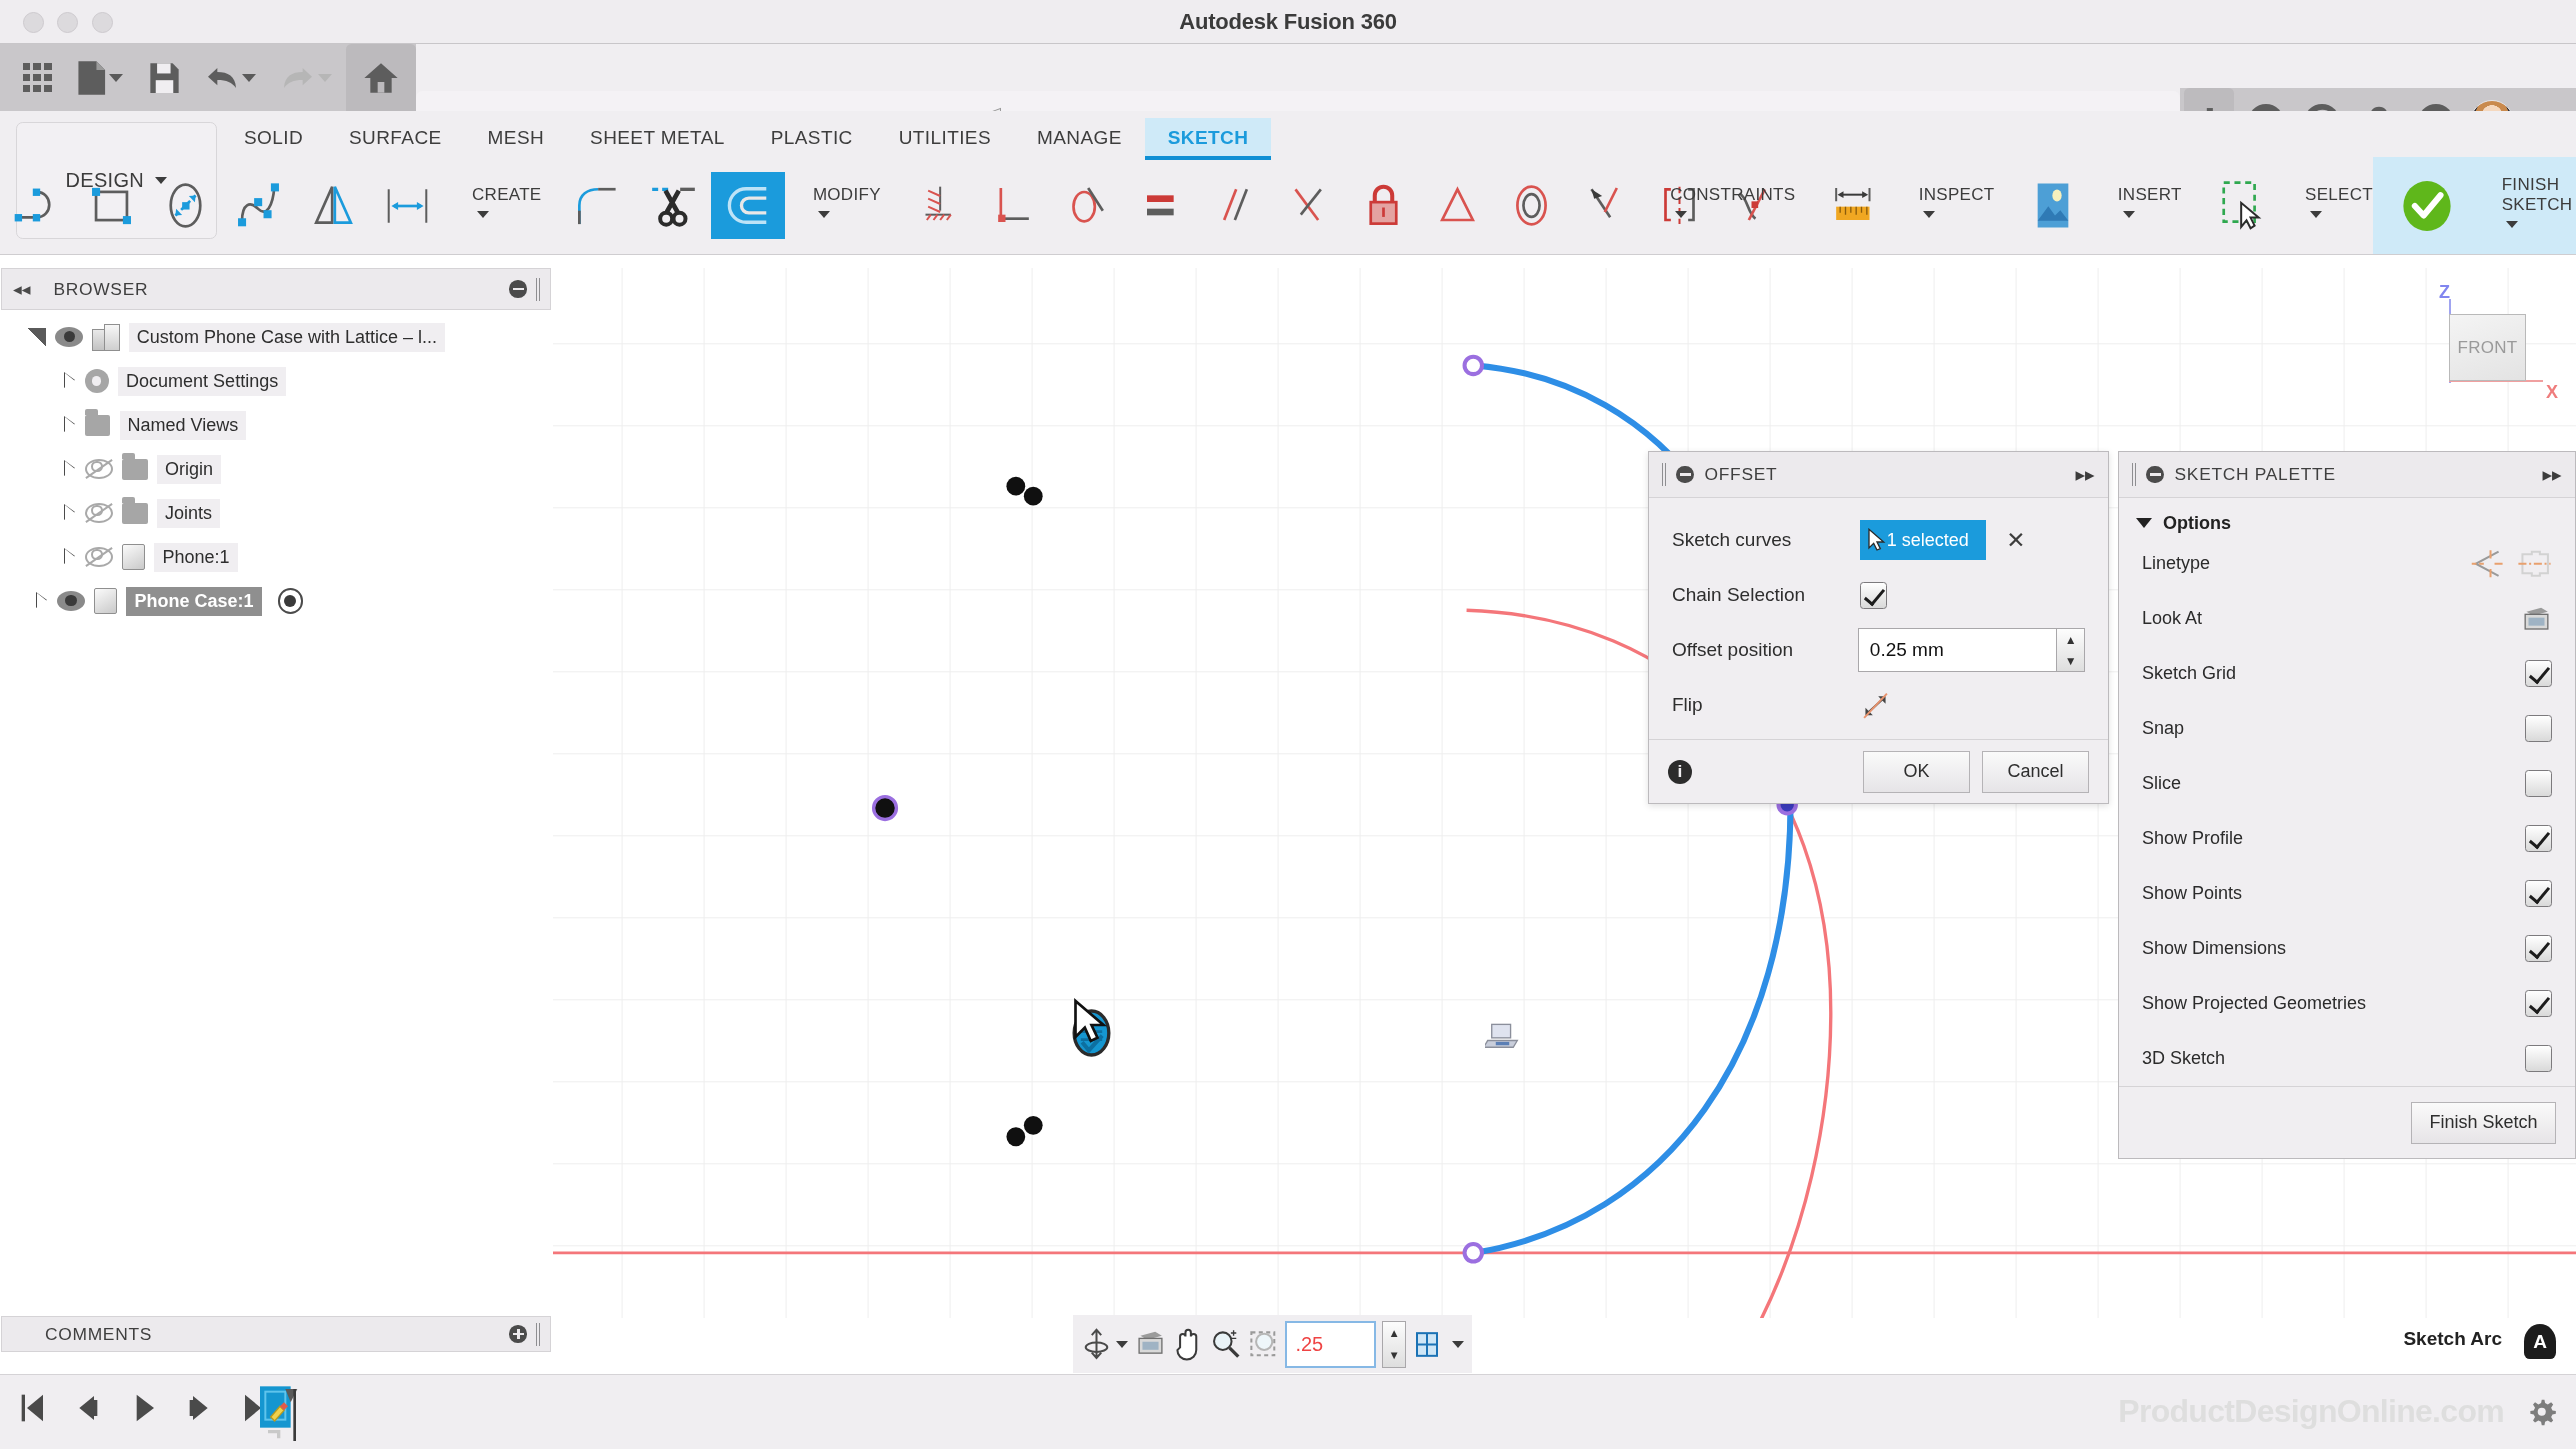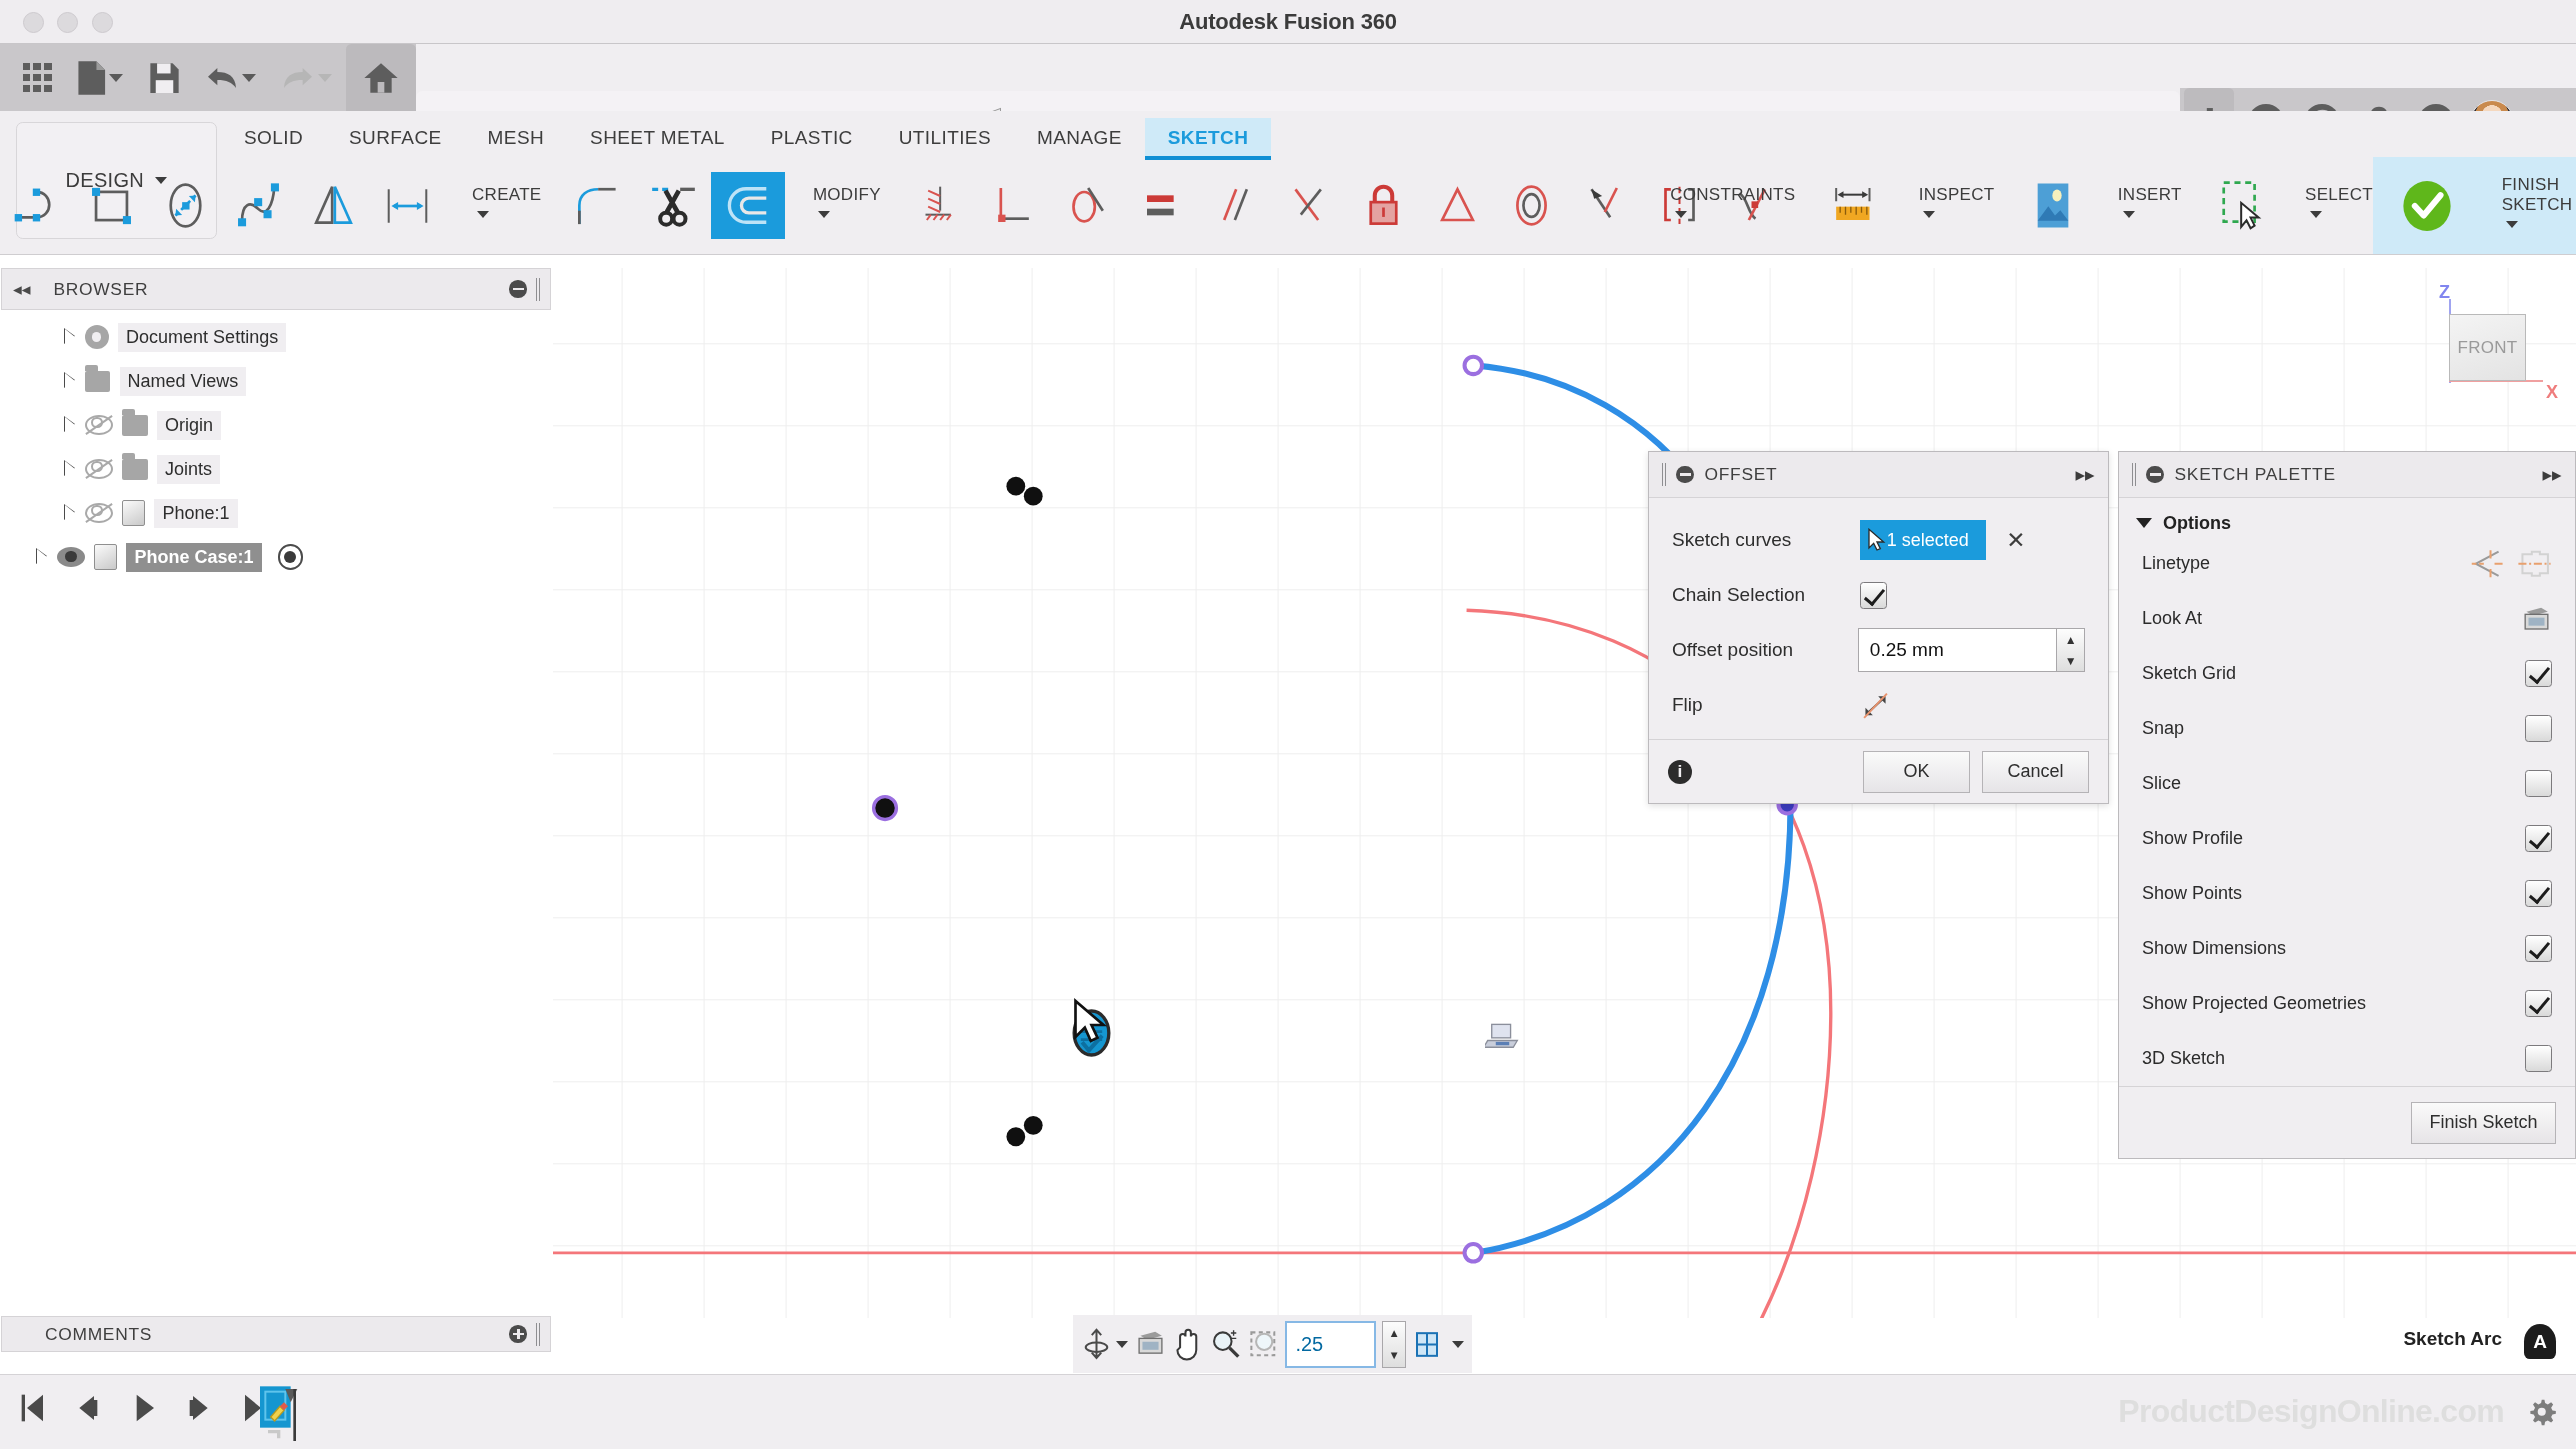--- a/index.html
+++ b/index.html
@@ -196,21 +196,21 @@
   .prow { display:flex; align-items:center; height:55px; padding:0 23px 0 23px;}
   .prow .plabel{ flex:1; font-size:18px; color:#2b2b2b;}
   .pal-foot { height:72px; border-top:0.7px solid #d5d3d6; display:flex; align-items:center;
               justify-content:flex-end; padding:0 19px;}
 
   
   .navbar { position:absolute; left:1073px; top:1315px; width:399px; height:58px;
             background:#f0eef1; display:flex; align-items:center; gap:6.7px; padding:0 8px;}
   .nav-btn{width:42px;height:44px;display:flex;align-items:center;justify-content:center;}
   .zoomfield{width:131px;height:47px;background:#fff;border:2px solid #86b8e5;
-     display:flex;align-items:center;padding-left:8px;font-size:20px;color:#0369a1;}
+     display:flex;align-items:center;padding-left:8px;font-size:20px;color:#ef4444;}
   .zoomspin{width:35px;height:47px;border:0.7px solid #a9a7aa;background:linear-gradient(180deg,#fcfcfc,#dedede);
      display:flex;flex-direction:column;}
   .zoomspin i{flex:1;display:flex;align-items:center;justify-content:center;font-size:11.4px;color:#333;}
 
   
   .comments { position:absolute; left:1.3px; top:1316px; width:550px; height:36px;
      background:#eceaed; border:0.7px solid #d5d3d6; display:flex; align-items:center; padding:0 10.7px;}
   .comments .cm-title{font-size:17.4px;color:#3f3f3f;letter-spacing:0.7px;margin-left:32px;}
   .plus-btn{width:17.4px;height:17.4px;border-radius:50%;background:#4b4b4b;position:relative;}
   .plus-btn:after{content:"";position:absolute;left:3.4px;top:7.4px;width:10.7px;height:2.7px;background:#eceaed;}
@@ -633,20 +633,29 @@
   <div class="browser-head">
     <span class="bh-collapse">◂◂</span>
     <span class="bh-title">BROWSER</span>
     <span class="bh-right">
       <span class="dot-btn"></span>
       <span class="grip"></span>
     </span>
   </div>
 
   <div class="tree">
+    <div class="trow">
+      <span class="twist open"></span>
+      <span class="eye">
+          <i class="ball"></i>
+          <i class="pup"></i>
+        </span>
+      <span class="asmico"></span>
+      <span class="tw-label">Custom Phone Case with Lattice – l...</span>
+    </div>
     <div class="trow" style="padding-left:64px">
       <span class="twist closed"></span>
       <span class="gear"></span>
       <span class="tw-label">Document Settings</span>
     </div>
     <div class="trow" style="padding-left:64px">
       <span class="twist closed"></span>
       <span class="folder"></span>
       <span class="tw-label">Named Views</span>
     </div>

